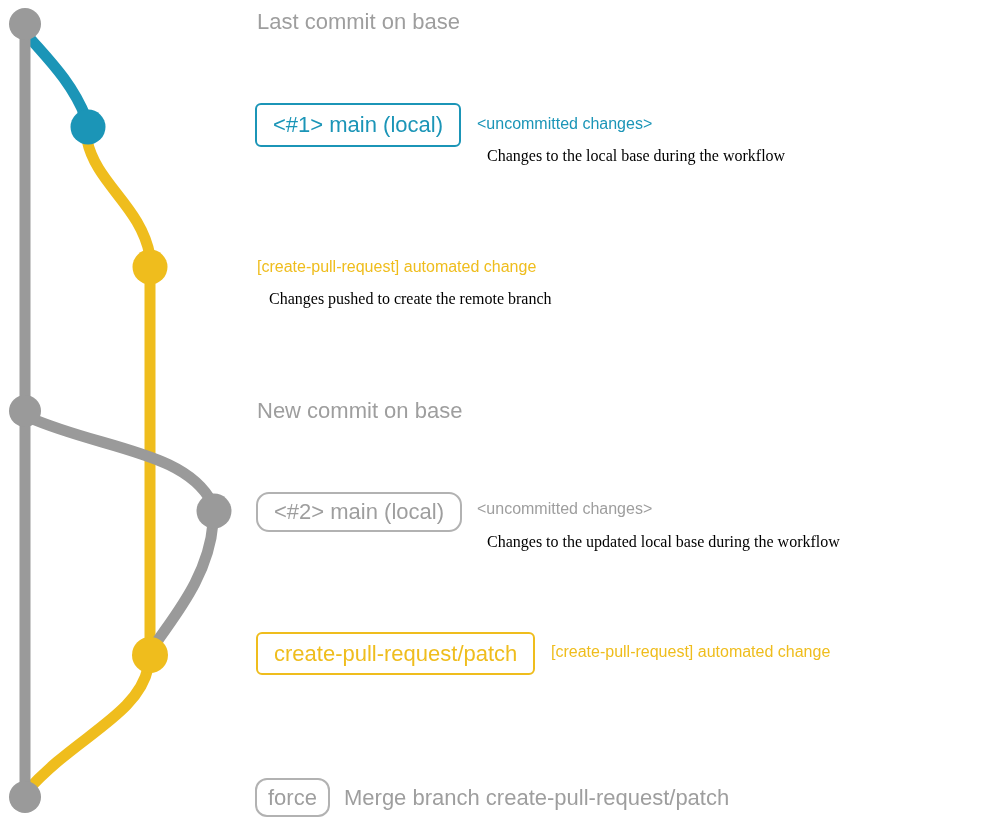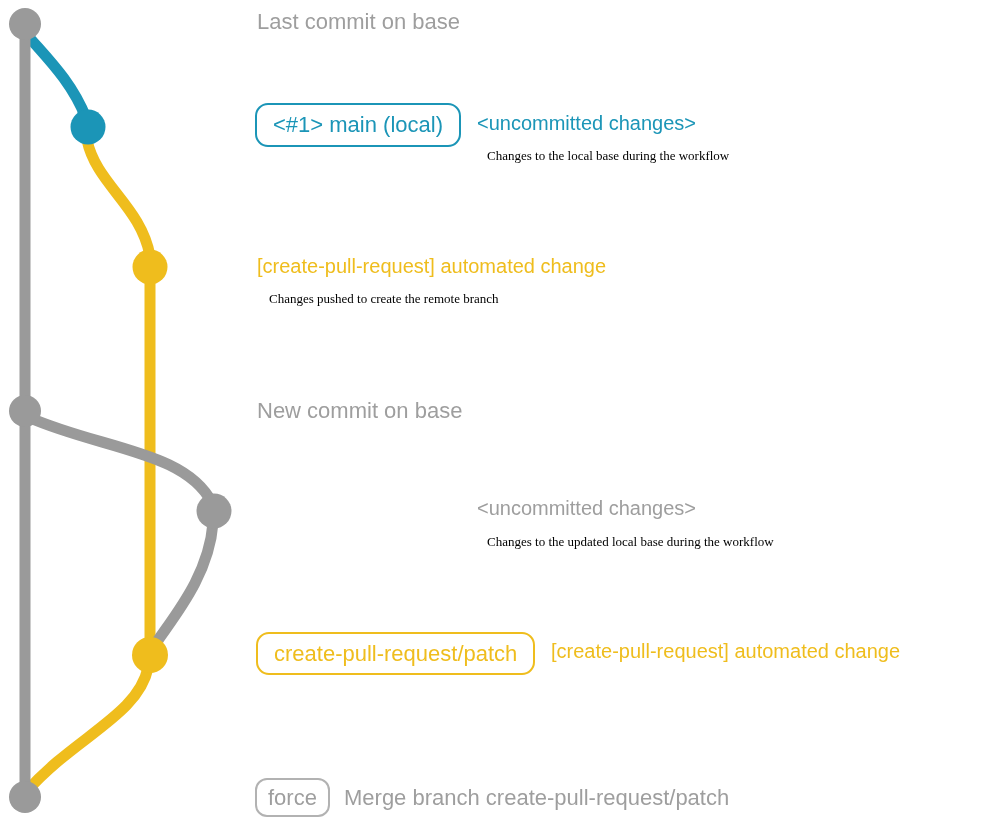--- a/index.html
+++ b/index.html
@@ -9,36 +9,36 @@
     height: 827px;
     background: var(--c-bg, #fff);
     font-family: "Liberation Sans", sans-serif;
     overflow: hidden;
   }
   .graph-svg { position: absolute; left: 0; top: 0; }
 
   .lbl { position: absolute; white-space: nowrap; }
 
   .heading   { font-size: 22px; line-height: 27px; color: var(--c-base-text, #9e9e9e); }
-  .title     { font-size: 20px; line-height: 27px; }
+  .title     { font-size: 16px; line-height: 27px; }
   .title.teal   { color: var(--c-local, #1b95b7); }
   .title.gray   { color: var(--c-base-text, #9e9e9e); }
   .title.yellow { color: var(--c-remote, #efbd1d); }
   .caption {
     font-family: "Liberation Serif", serif;
-    font-size: 13px; line-height: 25px;
+    font-size: 16px; line-height: 25px;
     color: var(--c-ink, #000);
   }
   .badge {
     position: absolute;
     display: inline-block;
     font-size: 22px;
     padding: 0 16px;
     background: #ffffff;
-    border-radius: 13px;
+    border-radius: 6px;
     border: 2px solid;
   }
   .badge.teal   { color: var(--c-local, #1b95b7);  border-color: var(--c-local, #1b95b7); }
   .badge.gray   { color: var(--c-base-text, #9e9e9e); border-color: var(--c-base-border, #b2b2b2); }
   .badge.yellow { color: var(--c-remote, #efbd1d); border-color: var(--c-remote, #efbd1d); }
 
   .st-base   { stroke: var(--c-base, #9a9a9a); }
   .st-local  { stroke: var(--c-local, #1b95b7); }
   .st-remote { stroke: var(--c-remote, #efbd1d); }
   .fi-base   { fill: var(--c-base, #9a9a9a); }
@@ -76,20 +76,21 @@
 
   <div class="badge teal" style="left:255px; top:103px; line-height:40px;">&lt;#1&gt; main (local)</div>
   <div class="lbl title teal" style="left:477px; top:110px;">&lt;uncommitted changes&gt;</div>
   <div class="lbl caption" style="left:487px; top:143px;">Changes to the local base during the workflow</div>
 
   <div class="lbl title yellow" style="left:257px; top:253px;">[create-pull-request] automated change</div>
   <div class="lbl heading" style="left:257px; top:397px;">New commit on base</div>
 
   <div class="lbl caption" style="left:269px; top:286px;">Changes pushed to create the remote branch</div>
 
+  <div class="badge gray" style="left:256px; top:492px; line-height:36px; border-radius:13px;">&lt;#2&gt; main (local)</div>
   <div class="lbl title gray" style="left:477px; top:495px;">&lt;uncommitted changes&gt;</div>
   <div class="lbl caption" style="left:487px; top:529px;">Changes to the updated local base during the workflow</div>
 
   <div class="badge yellow" style="left:256px; top:632px; line-height:39px;text-align:right;">create-pull-request/patch</div>
   <div class="lbl title yellow" style="left:551px; top:638px;">[create-pull-request] automated change</div>
 
   <div class="badge gray" style="left:255px; top:778px; line-height:35px; border-radius:12px; padding:0 11px;">force</div>
   <div class="lbl heading" style="left:344px; top:784px;">Merge branch create-pull-request/patch</div>
 
 </div>

